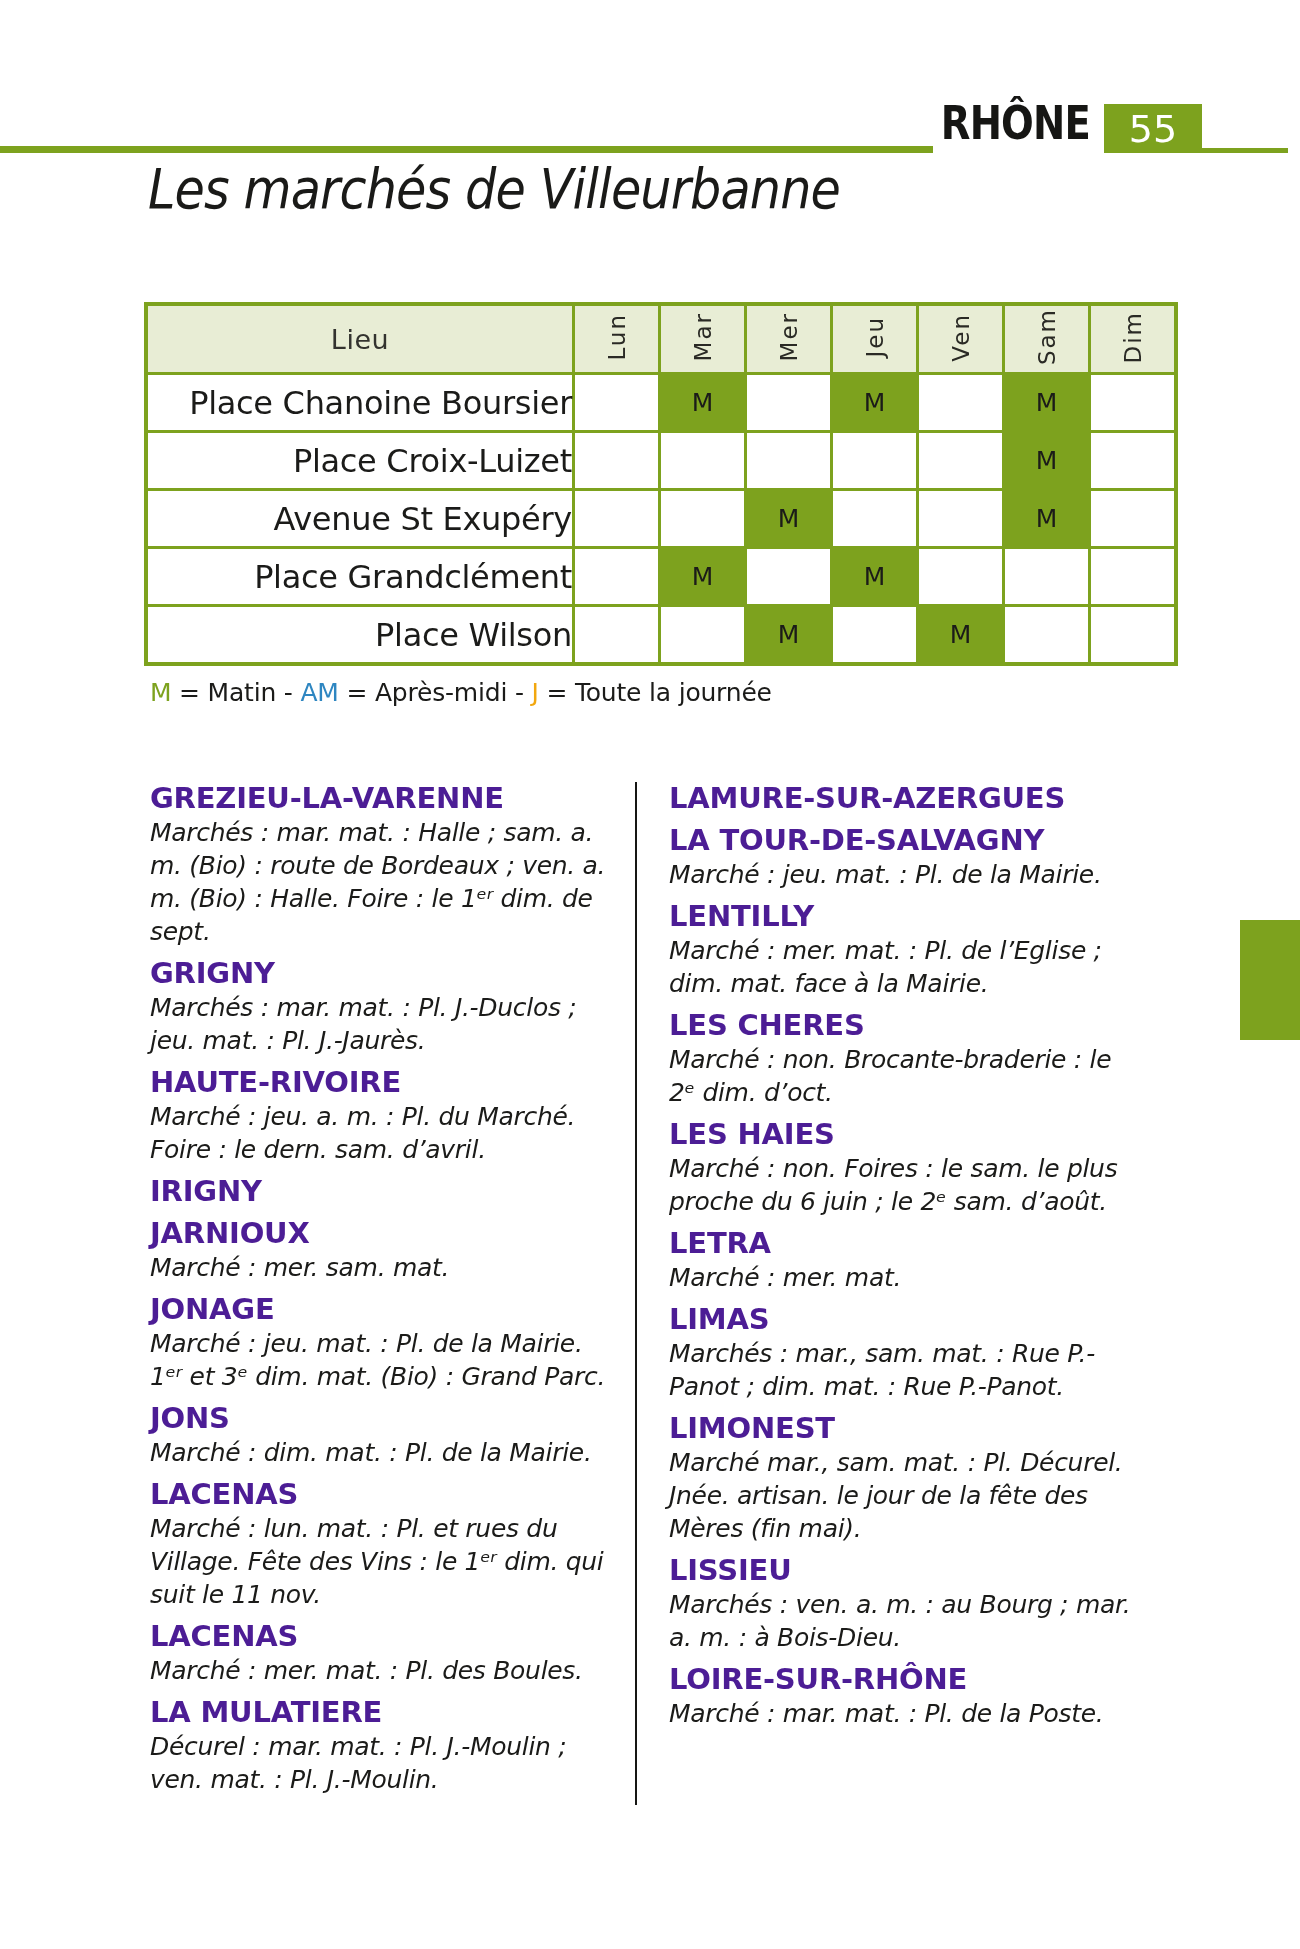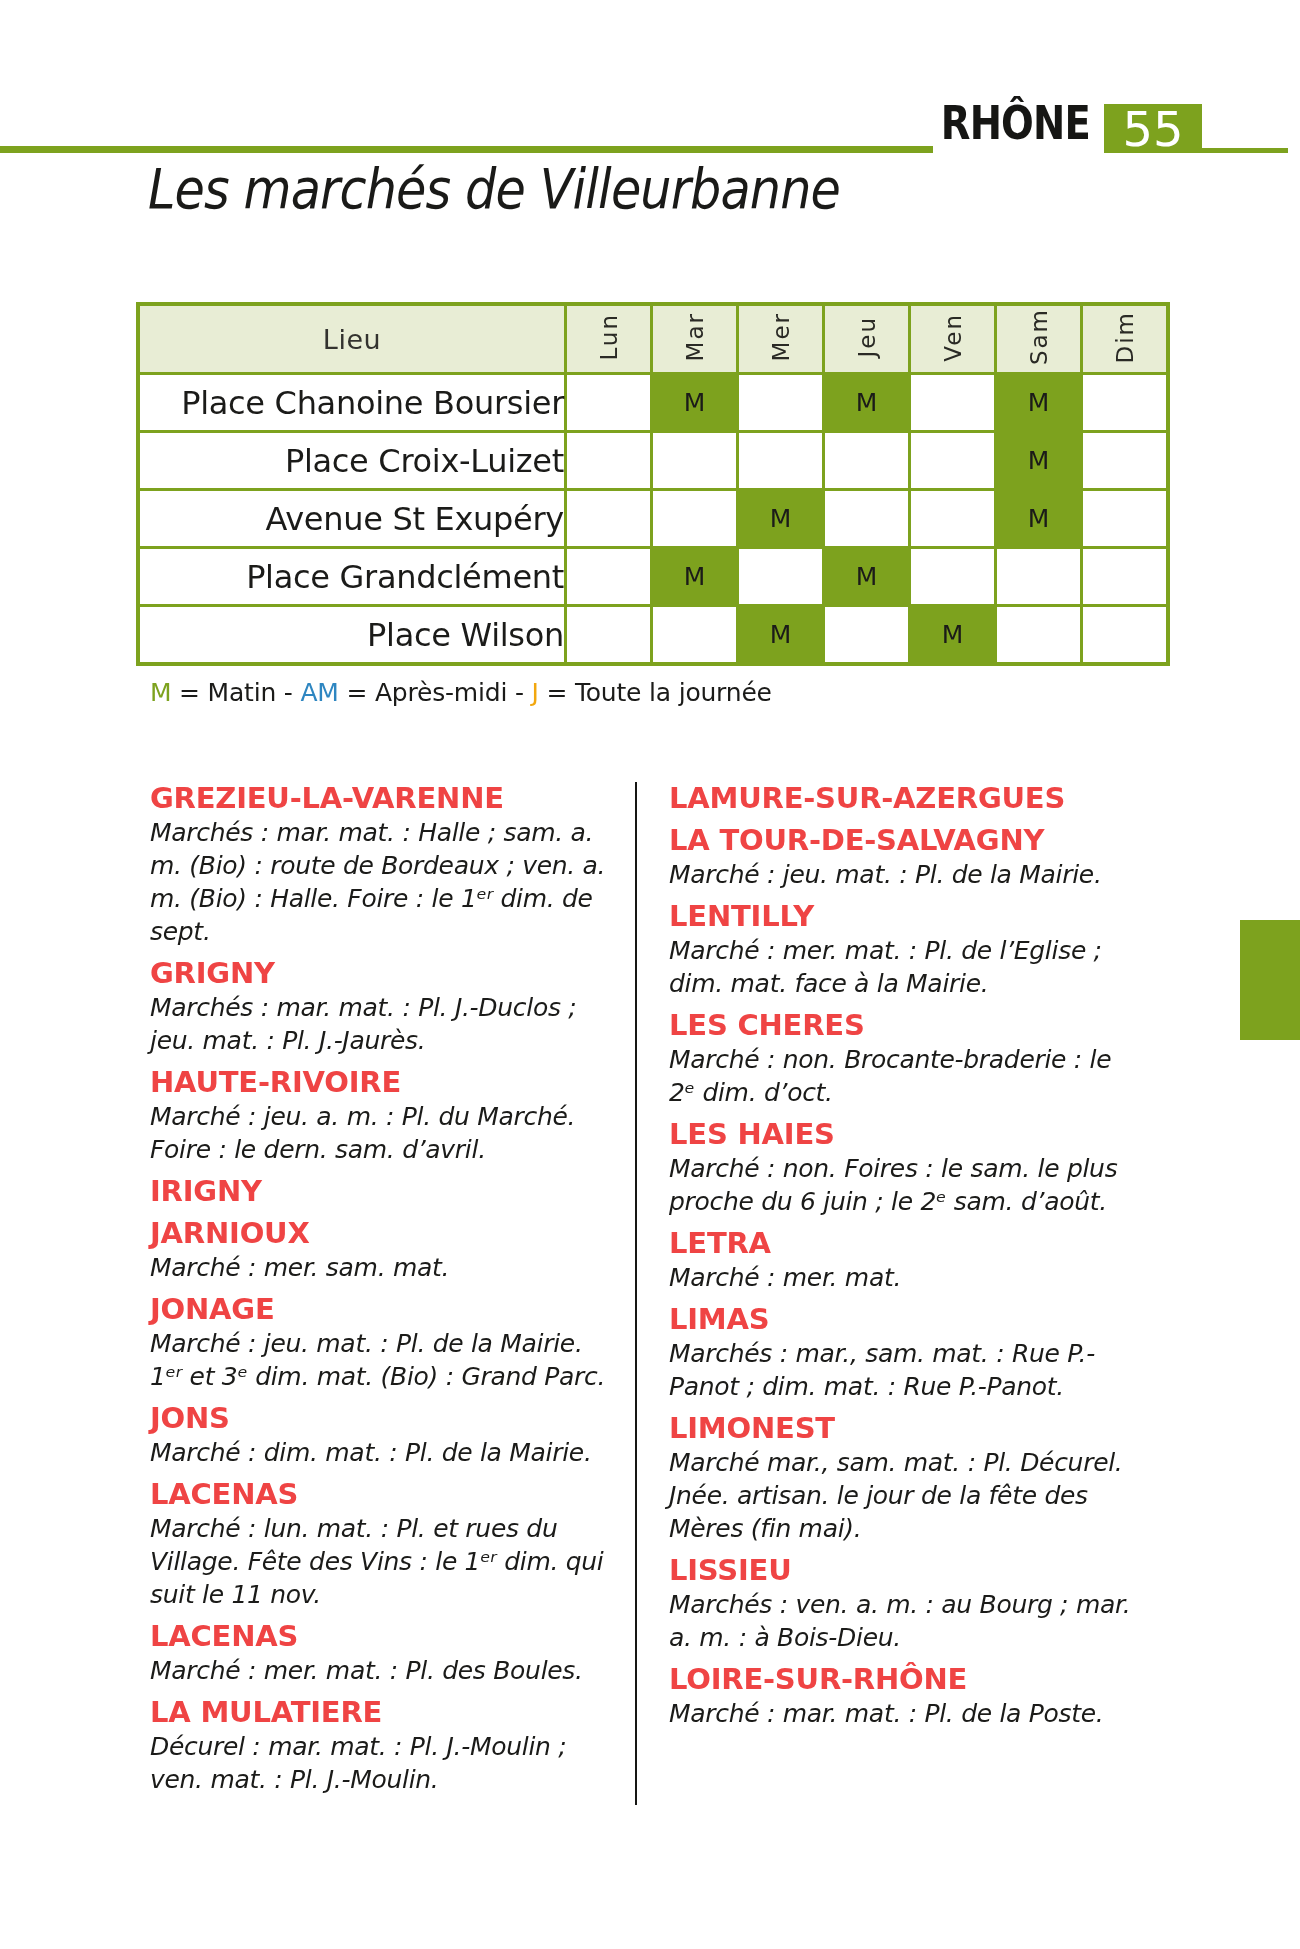--- a/index.html
+++ b/index.html
@@ -7,29 +7,29 @@
        font-family:"DejaVu Sans",sans-serif;color:#1b1b19;}
   .page{position:absolute;inset:0;background:#fff;}
 
   
   .rule-left{position:absolute;left:0;top:146px;width:933px;height:7px;background:#7da21e;}
   .rhone{position:absolute;left:840px;top:99px;width:250px;text-align:right;
          font-size:47px;font-weight:bold;line-height:1;color:#161614;
          letter-spacing:-1px;transform:scaleX(.82);transform-origin:100% 50%;}
   .pagebox{position:absolute;left:1104px;top:104px;width:98px;height:49px;
            background:#7da21e;display:flex;align-items:center;justify-content:center;}
-  .pagebox span{color:#fff;font-size:48px;line-height:1;}
+  .pagebox span{color:#fff;font-size:38px;line-height:1;}
   .rule-right{position:absolute;left:1202px;top:148px;width:86px;height:5px;background:#7da21e;}
 
   .title{position:absolute;left:148px;top:158px;margin:0;font-size:56px;line-height:1.1;
          font-weight:normal;font-style:italic;color:#1a1a18;letter-spacing:-1px;
          transform:scaleX(.88);transform-origin:0 50%;white-space:nowrap;}
 
   
-  table.markets{position:absolute;left:136px;top:302px;width:1005px;
+  table.markets{position:absolute;left:144px;top:302px;width:1005px;
                 border-collapse:collapse;table-layout:fixed;
                 border:4px solid #7da21e;background:#fff;padding-left:16px;}
   table.markets th,table.markets td{border:3px solid #7da21e;padding:0;}
   th.lieu-h{width:424px;height:66px;background:#e8edd5;font-weight:normal;
             font-size:27px;color:#33332f;text-align:center;letter-spacing:.5px;}
   th.day-h{width:83px;height:66px;background:#e8edd5;text-align:center;vertical-align:middle;font-weight:normal;}
   .vert{display:inline-block;writing-mode:vertical-rl;transform:rotate(180deg);
         font-size:23px;letter-spacing:2px;color:#2a2a25;}
   td.lieu{height:55px;text-align:right;padding-left:12px;font-size:32px;
           color:#1b1b19;letter-spacing:-.3px;}
@@ -43,21 +43,21 @@
   .lg-blue{color:#2e86c1;}
   .lg-orange{color:#f2a70e;}
 
   
   .cols{position:absolute;left:150px;top:782px;width:992px;display:flex;align-items:stretch;}
   .col{width:472px;}
   .col.right{width:474px;margin-left:32px;}
   .divider{margin-left:14px;border-left:2px solid #161614;}
   .entry{margin:0 0 9px 0;}
   .entry h3{margin:0 0 1px 0;font-size:29px;line-height:33px;font-weight:bold;
-            color:#ef4444;letter-spacing:-.2px;}
+            color:#4c1d95;letter-spacing:-.2px;}
   .entry p{margin:0;font-size:25px;line-height:33px;font-style:italic;
            color:#1b1b19;letter-spacing:-.3px;}
 
   .side-tab{position:absolute;left:1240px;top:920px;width:60px;height:120px;background:#7da21e;}
 </style>
 </head>
 <body>
 
 <div class="page">
 

